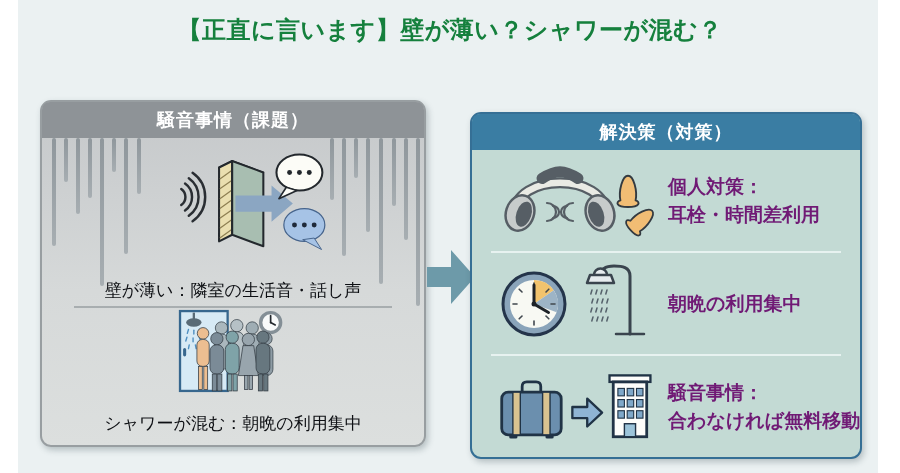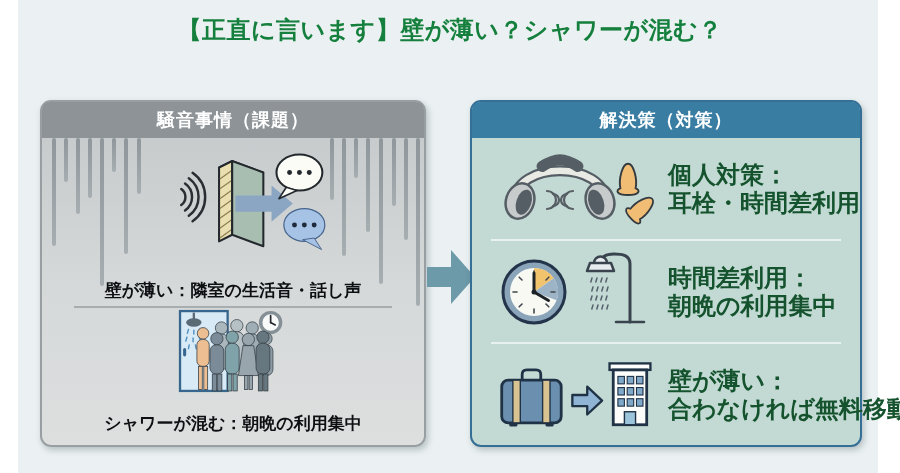--- a/index.html
+++ b/index.html
@@ -14,30 +14,30 @@
                 font-weight:bold;font-size:18px;border-radius:8px 8px 0 0;letter-spacing:1px;}
   
   .panel.problems{left:40px;width:386px;border:2px solid #989ea1;
                   background:linear-gradient(180deg,#c5c8ca 0%,#d6d9d9 55%,#dcdfde 100%);}
   .panel.problems .panel-header{background:#8e9397;}
   .streak{position:absolute;width:4px;border-radius:3px;
           background:linear-gradient(180deg,#8f979c 0%,#a7aeb2 100%);}
   .p-section{position:relative;display:flex;flex-direction:column;align-items:center;justify-content:flex-end;}
   .p-section.one{height:168px;padding-bottom:4px;box-sizing:border-box;}
   .p-section.two{height:137px;padding-bottom:10px;box-sizing:border-box;justify-content:center;}
-  .p-caption{font-size:17px;font-weight:bold;color:#0d0f13;white-space:nowrap;margin-top:18px;}
+  .p-caption{font-size:17px;font-weight:normal;color:#0d0f13;white-space:nowrap;margin-top:18px;}
   .p-divider{width:318px;margin:0 auto;border-top:2px solid rgba(122,130,134,.5);}
   
   .mid-arrow{position:absolute;left:427px;top:250px;}
   
-  .panel.solutions{left:470px;width:392px;border:2px solid #356f95;background:#c3dad4;}
+  .panel.solutions{left:470px;width:392px;border:2px solid #356f95;background:#c3dad4;margin-top:12px;}
   .panel.solutions .panel-header{background:#3a7da3;}
   .s-row{height:101px;display:flex;align-items:center;padding-left:26px;box-sizing:border-box;}
   .s-icon{width:158px;flex:0 0 158px;display:flex;align-items:center;}
-  .s-text{margin-left:12px;font-size:24px;font-weight:bold;line-height:28px;color:#14532d;white-space:nowrap;}
+  .s-text{margin-left:12px;font-size:19px;font-weight:bold;line-height:28px;color:#701a75;white-space:nowrap;}
   .s-divider{width:350px;margin:0 auto;border-top:2px solid rgba(250,255,255,.65);}
 </style>
 </head>
 <body>
 
 <div class="stage">
   <div class="canvas"></div>
 
   <div class="title">
     <div>【正直に言います】壁が薄い？シャワーが混む？</div>
@@ -239,21 +239,20 @@
               <line x1="109" y1="46" x2="107.8" y2="50"></line>
             <line x1="95" y1="55" x2="93.8" y2="59"></line>
               <line x1="100" y1="55" x2="98.8" y2="59"></line>
               <line x1="105" y1="55" x2="103.8" y2="59"></line>
               <line x1="110" y1="55" x2="108.8" y2="59"></line>
           </g>
           <line x1="118" y1="72" x2="146" y2="72" stroke="#3a444e" stroke-width="2.5" stroke-linecap="round"></line>
         </svg>
       </div>
       <div class="s-text">
-        <div>時間差利用：</div>
         <div>朝晩の利用集中</div>
       </div>
     </div>
 
     <div class="s-divider"></div>
 
     <div class="s-row">
       <div class="s-icon">
         <svg width="158" height="84" viewBox="0 0 170 84">
           <path d="M26,26 v-6 q0,-5 5,-5 h10 q5,0 5,5 v6" fill="none" stroke="#203346" stroke-width="3"></path>
@@ -273,18 +272,18 @@
               <rect x="139" y="34" width="7" height="8"></rect>
               <rect x="149" y="34" width="7" height="8"></rect>
             <rect x="129" y="46" width="7" height="8"></rect>
               <rect x="139" y="46" width="7" height="8"></rect>
               <rect x="149" y="46" width="7" height="8"></rect>
           </g>
           <rect x="136" y="60" width="12" height="14" fill="#9cc4da" stroke="#203346" stroke-width="1.5"></rect>
         </svg>
       </div>
       <div class="s-text">
-        <div>壁が薄い：</div>
+        <div>騒音事情：</div>
         <div>合わなければ無料移動</div>
       </div>
     </div>
   </div>
 </div>
 
 </body></html>

